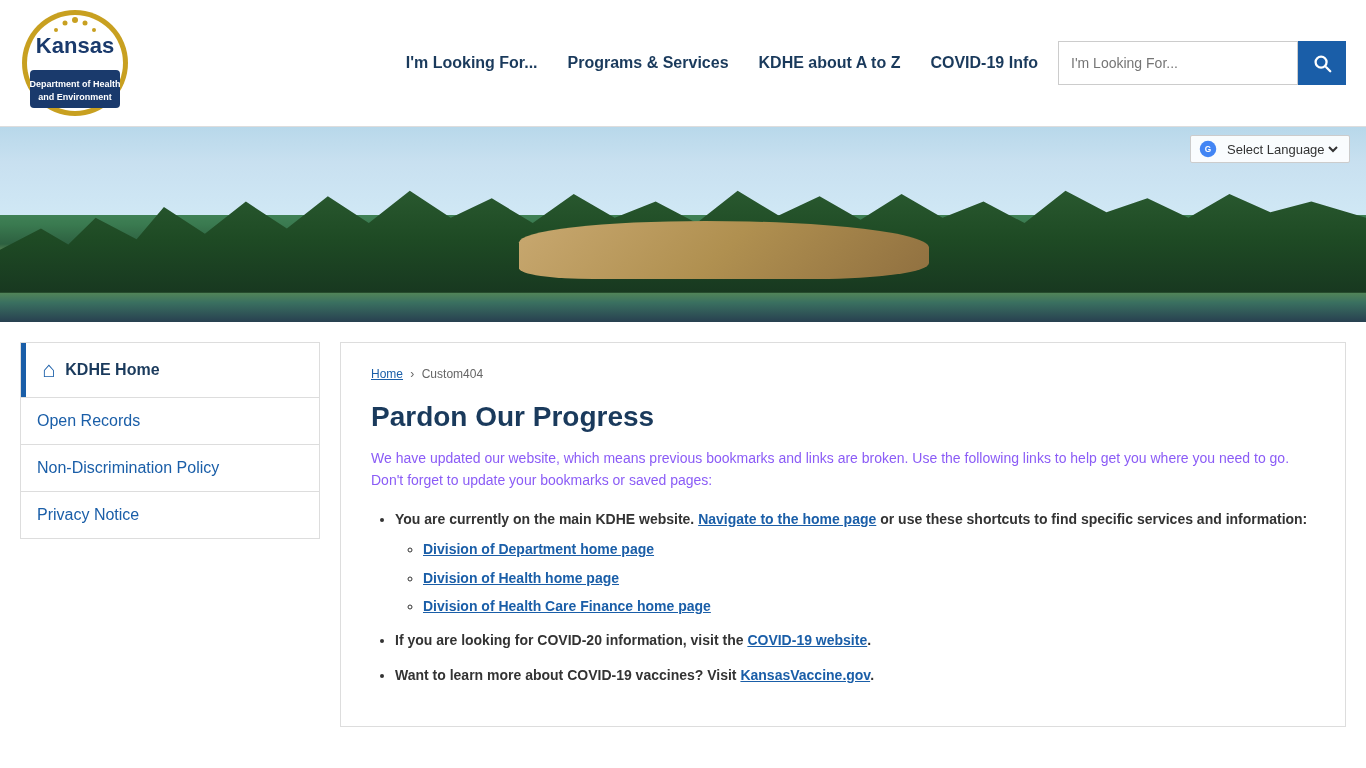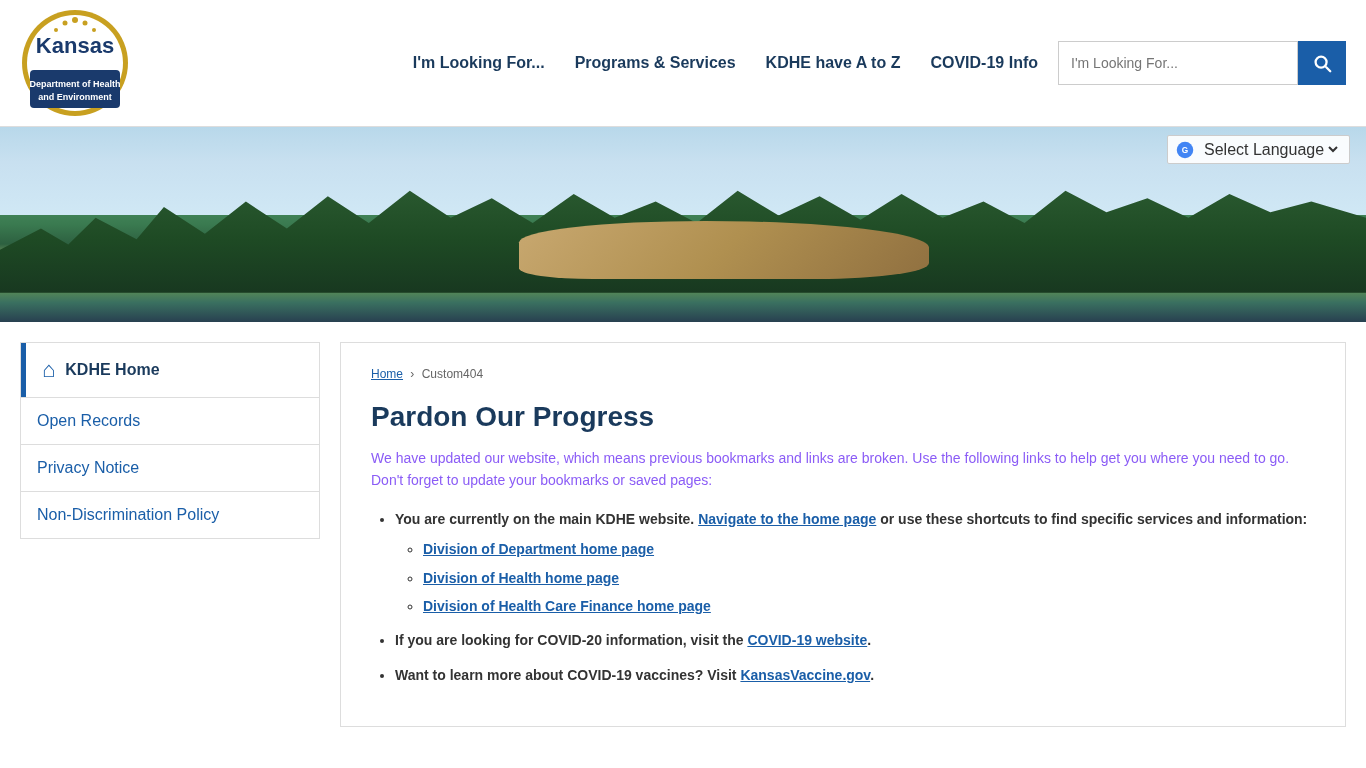--- a/index.html
+++ b/index.html
@@ -127,21 +127,21 @@
       align-items: center;
       background: rgba(255,255,255,0.9);
       border: 1px solid #ccc;
       padding: 4px 8px;
       border-radius: 2px;
       z-index: 10;
     }
     .lang-bar select {
       border: none;
       background: transparent;
-      font-size: 16px;
+      font-size: 13px;
       cursor: pointer;
       outline: none;
       color: #333;
     }
     .google-logo {
       width: 18px;
       height: 18px;
       margin-right: 6px;
       flex-shrink: 0;
     }
@@ -278,21 +278,21 @@
 
         <text x="55" y="79" text-anchor="middle" fill="#fff" font-size="9" font-weight="600" font-family="Arial">Department of Health</text>
         <text x="55" y="92" text-anchor="middle" fill="#fff" font-size="9" font-weight="600" font-family="Arial">and Environment</text>
       </svg>
     </div>
   </div>
 
   <nav class="nav-area">
     <a class="nav-item">I'm Looking For...</a>
     <a class="nav-item">Programs &amp; Services</a>
-    <a class="nav-item">KDHE have A to Z</a>
+    <a class="nav-item">KDHE about A to Z</a>
     <a class="nav-item">COVID-19 Info</a>
   </nav>
 
   <div class="search-area">
     <input class="search-input" type="text" placeholder="I'm Looking For..." style="">
     <button class="search-btn">
       <svg width="22" height="22" viewBox="0 0 24 24">
         <path d="M21 21l-4.35-4.35M17 11A6 6 0 1 1 5 11a6 6 0 0 1 12 0z" stroke="#fff" stroke-width="2.5" fill="none" stroke-linecap="round"></path>
       </svg>
     </button>
@@ -320,22 +320,22 @@
 
 <div class="main-container">
 
   <aside class="sidebar">
     <div class="sidebar-home">
       <span class="house-icon">⌂</span>
       <span>KDHE Home</span>
     </div>
     <hr class="sidebar-divider">
     <a class="sidebar-item">Open Records</a>
+    <a class="sidebar-item">Non-Discrimination Policy</a>
     <a class="sidebar-item">Privacy Notice</a>
-    <a class="sidebar-item">Non-Discrimination Policy</a>
   </aside>
 
   <main class="content-area">
 
     <div class="breadcrumb">
       <a>Home</a>
       <span class="breadcrumb-sep">›</span>
       <span>Custom404</span>
     </div>
 

